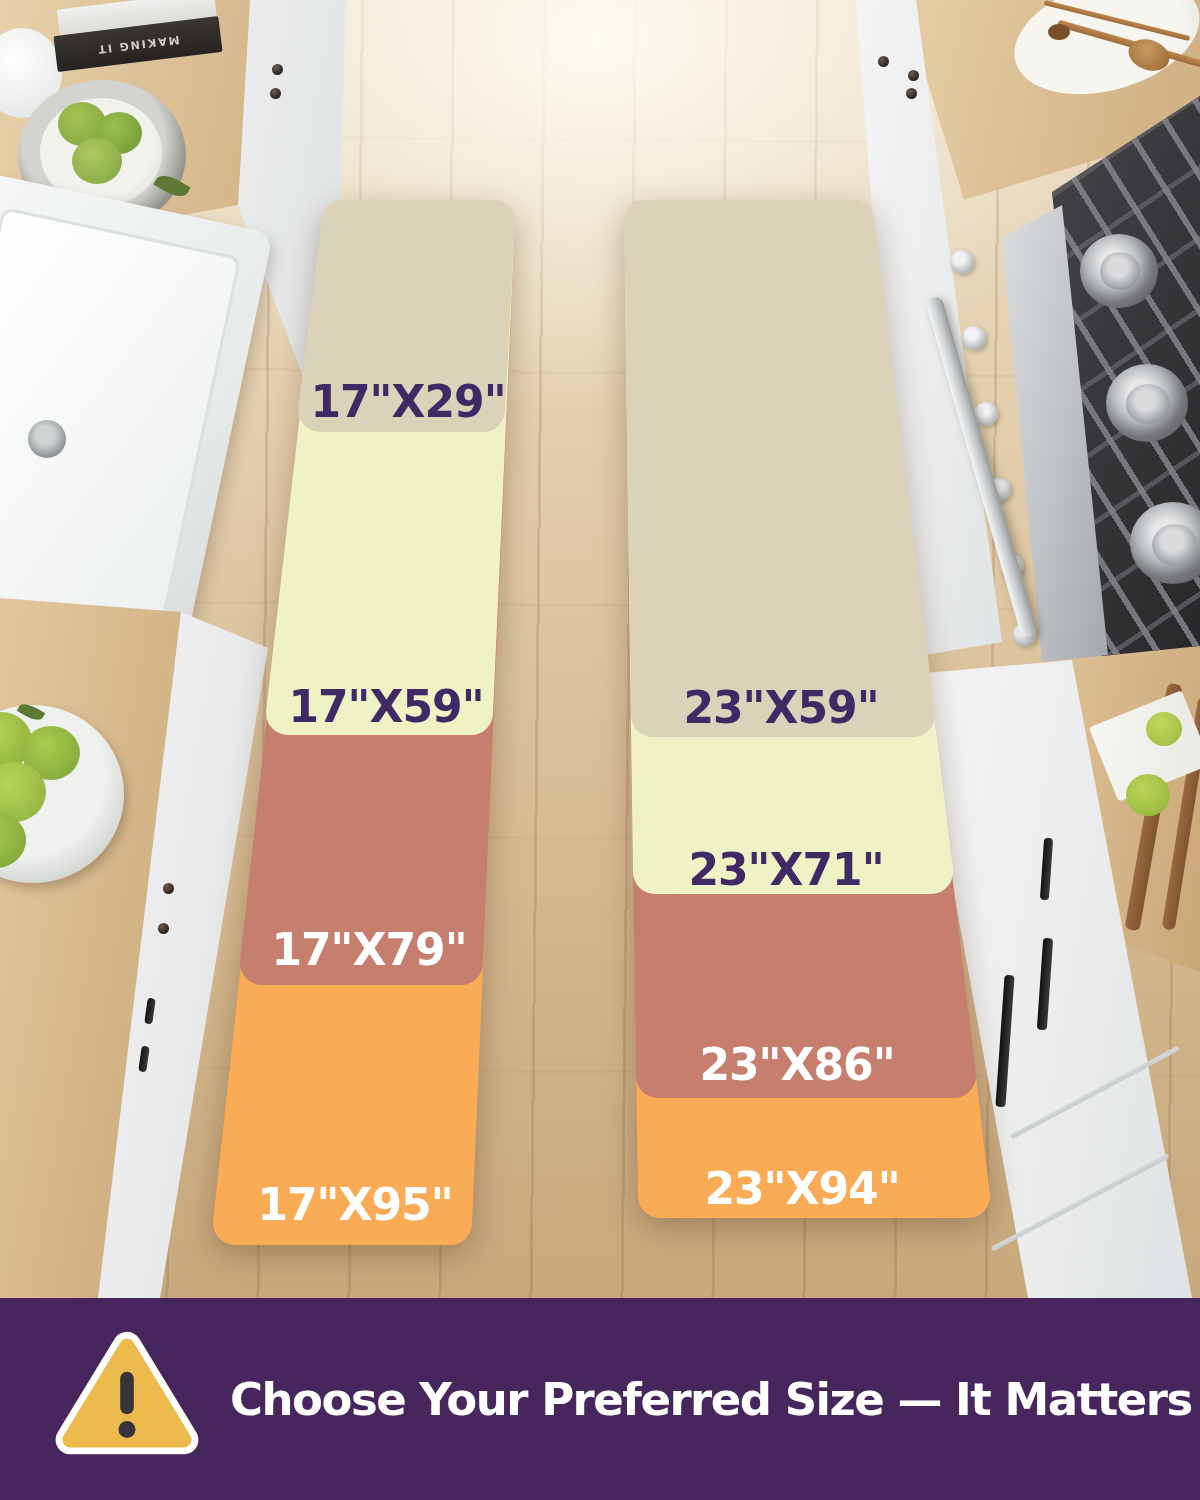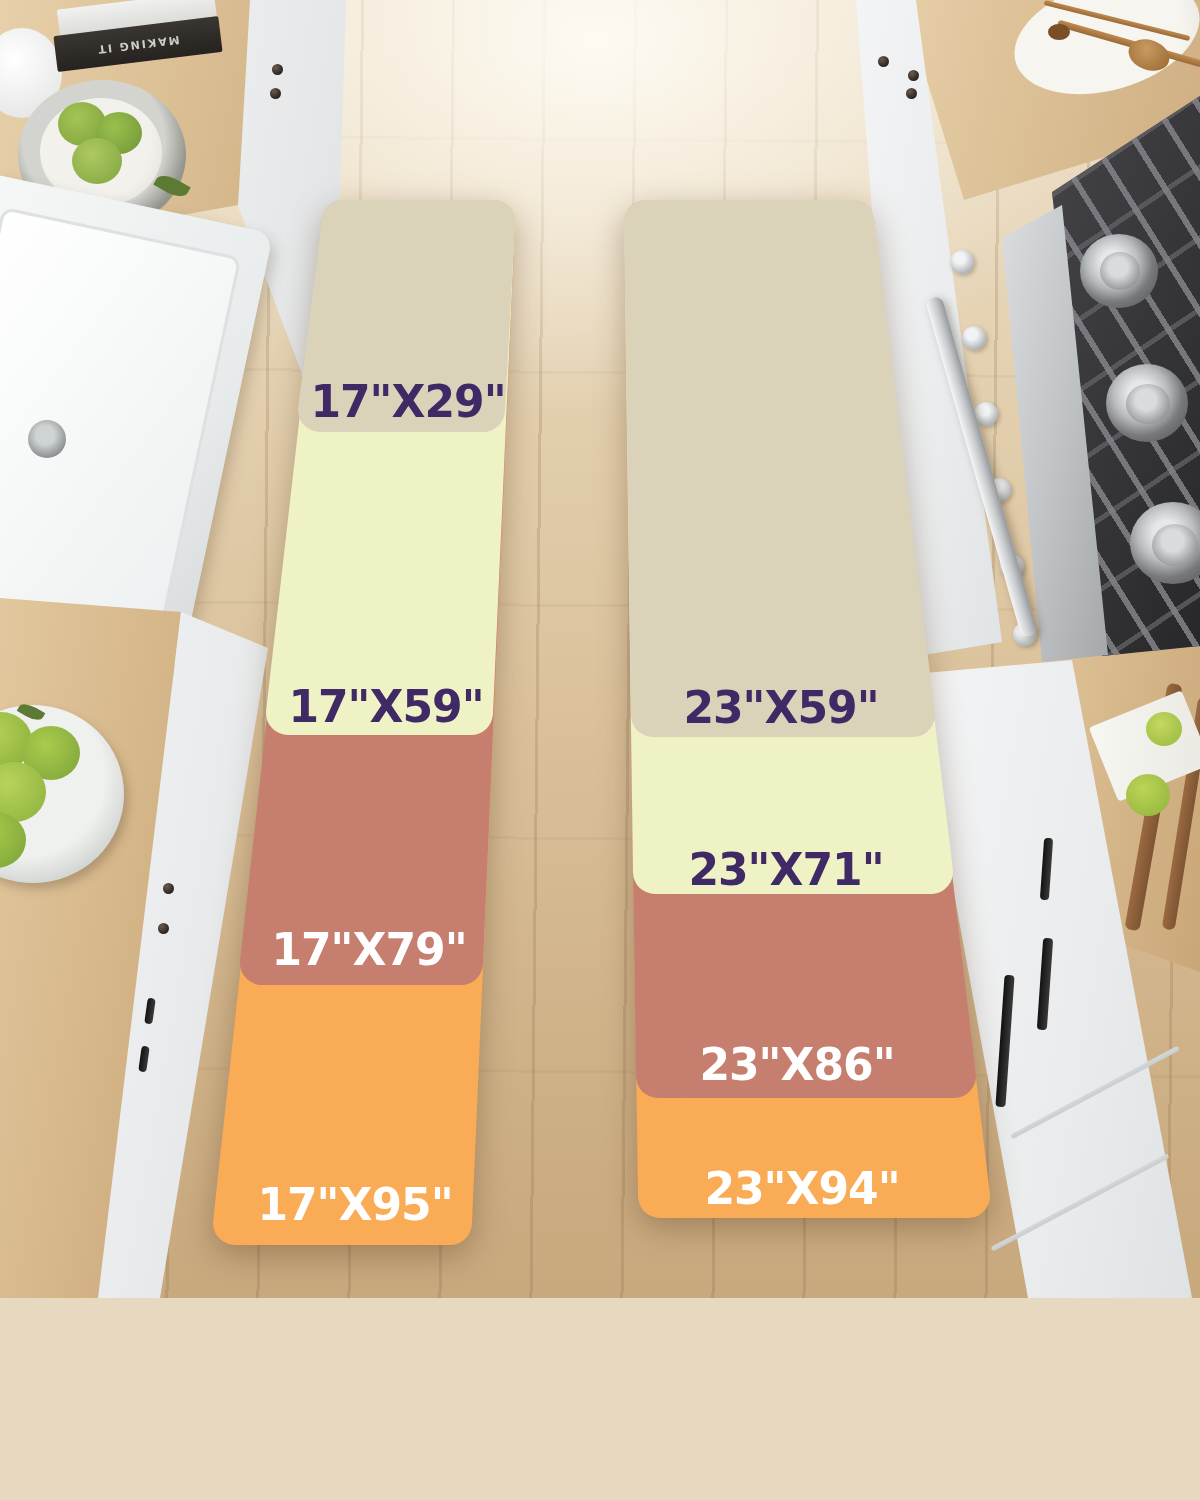--- a/index.html
+++ b/index.html
@@ -176,14 +176,23 @@
       <path d="M646 222 L852 222 L954 1076 L658 1076 Z" fill="#c67e6f" stroke="#c67e6f"></path>
       <path d="M646 222 L852 222 L931 872 L655 872 Z" fill="#eff2c5" stroke="#eff2c5"></path>
       <path d="M646 222 L852 222 L913 715 L653 715 Z" fill="#dbd2ba" stroke="#dbd2ba"></path>
       <text x="781" y="723" fill="#402a66">23"X59"</text>
       <text x="786" y="885" fill="#402a66">23"X71"</text>
       <text x="797" y="1080" fill="#ffffff">23"X86"</text>
       <text x="802" y="1204" fill="#ffffff">23"X94"</text>
     </g>
   </svg>
 
+  <div class="abs banner">
+    <svg width="150" height="136" viewBox="0 0 170 160">
+      <path d="M85 18 L152 128 L18 128 Z" fill="none" stroke-width="34" stroke-linejoin="round" stroke="#ffffff"></path>
+      <path d="M85 18 L152 128 L18 128 Z" stroke-width="18" stroke-linejoin="round" fill="#edba4d" stroke="#edba4d"></path>
+      <rect x="77" y="48" width="16" height="50" rx="8" fill="#38323a"></rect>
+      <circle cx="85" cy="116" r="10" fill="#38323a"></circle>
+    </svg>
+    <div class="banner-text">Choose Your Preferred Size — It Matters</div>
+  </div>
 
 </div>
 
 </body></html>

